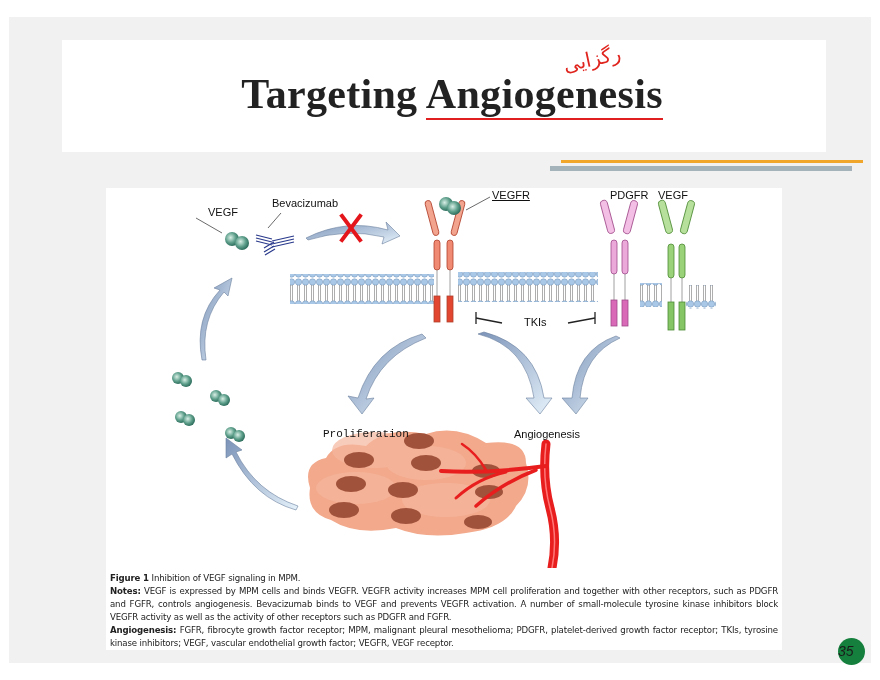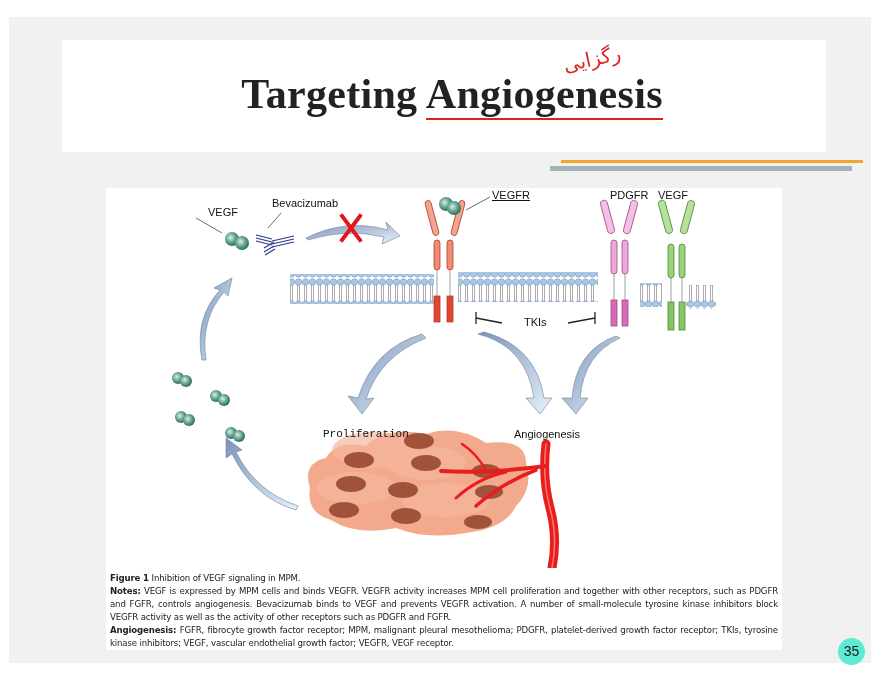--- a/index.html
+++ b/index.html
@@ -16,21 +16,21 @@
            font-family:"DejaVu Sans", sans-serif; transform:rotate(-12deg); }
   .rule-orange { position:absolute; left:561px; top:160px; width:302px; height:3px; background:#efa62a; }
   .rule-grey { position:absolute; left:550px; top:166px; width:302px; height:5px; background:#a4b2ba; }
   .figure { position:absolute; left:106px; top:188px; width:676px; height:462px; background:#ffffff; }
   .fig-svg { position:absolute; left:0; top:0; }
   .lbl { position:absolute; font-size:11px; color:#111; font-family:"Liberation Sans", sans-serif; }
   .caption { position:absolute; left:4px; top:384px; width:668px; font-size:8.6px; line-height:13px;
              color:#222; font-family:"DejaVu Sans", sans-serif; text-align:justify; letter-spacing:-0.15px; }
   .caption b { font-weight:bold; }
   .page-badge { position:absolute; left:838px; top:638px; width:27px; height:27px; border-radius:50%;
-                background:#5eead4; text-align:center; line-height:27px; font-size:14px; 
+                background:#15803d; text-align:left; line-height:27px; font-size:14px; font-style:italic;
                 color:#1a1a1a; font-family:"Liberation Sans", sans-serif; }
 </style>
 </head>
 <body>
 
 <div class="slide"></div>
 
 <div class="title-box">
   <div class="title" style="top:30px;">
     <span>Targeting </span><span class="u">Angiogenesis</span>

